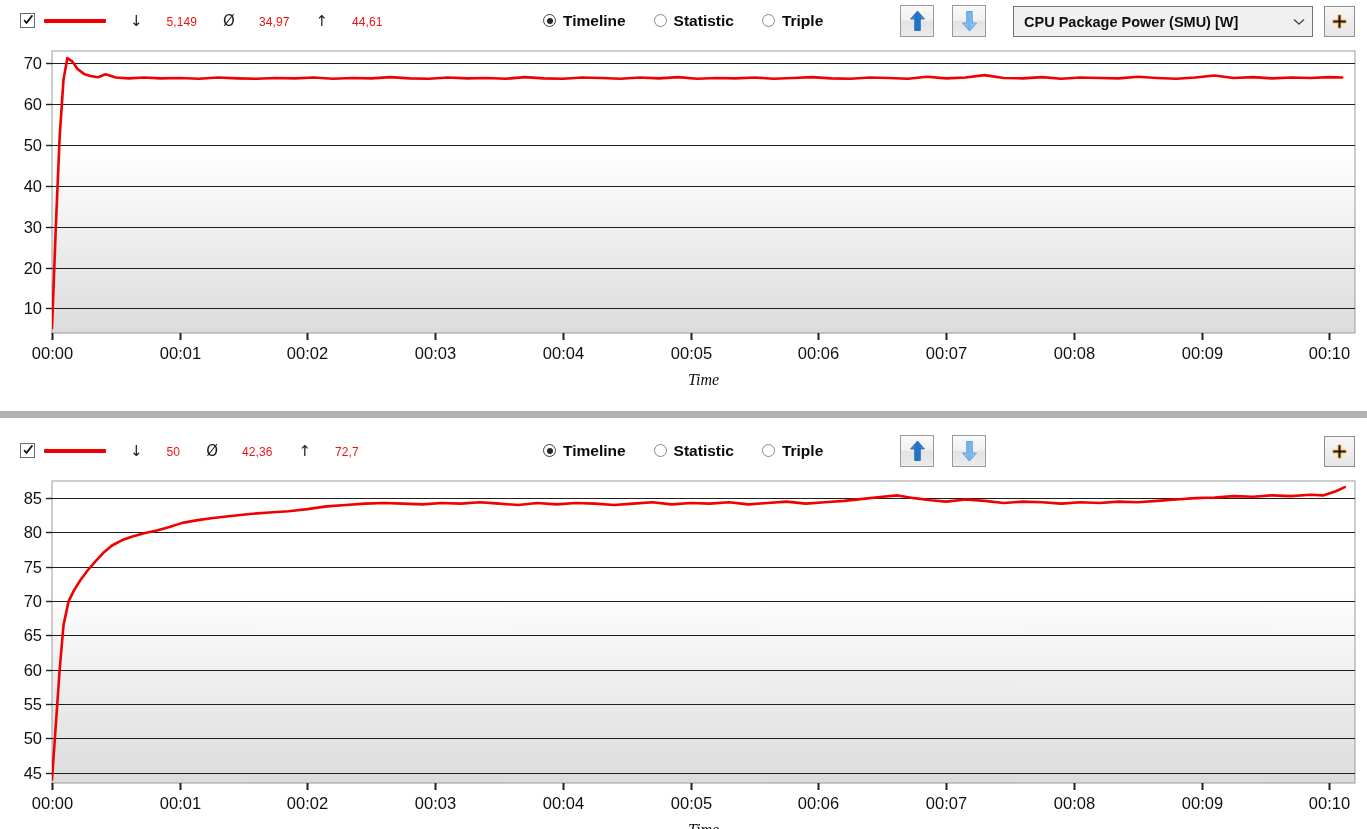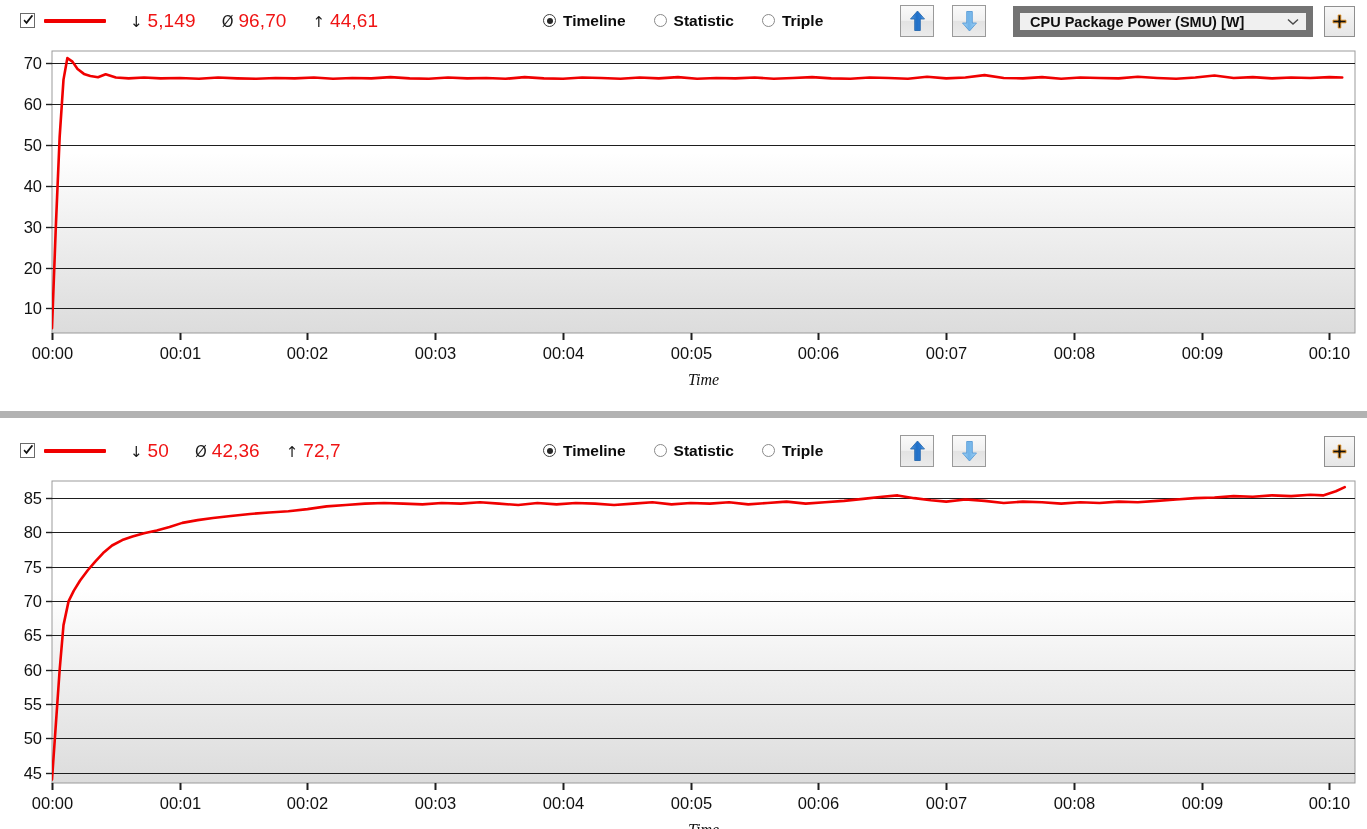--- a/index.html
+++ b/index.html
@@ -40,21 +40,21 @@
     border-radius: 1px;
   }
 
   
   .stats { display:flex; align-items:center; margin-left: 24px; }
   .stat { display:flex; align-items:baseline; margin-right: 26px; white-space:nowrap; }
   .stat .sym {
     color:#1a1a1a; font-size:15px; margin-right:5px;
     font-family:"DejaVu Sans", sans-serif;
   }
-  .stat .val { color:#ef1414; font-size:19px; letter-spacing:0.1px; }
+  .stat .val { color:#ef1414; font-size:12px; letter-spacing:0.1px;margin-left:19px; }
 
   
   .radios { display:flex; align-items:center; position:absolute; left:543px; top:0; height:41px; }
   .radio { display:flex; align-items:center; margin-right: 28px; cursor:default; }
   .radio .dot {
     width: 13px; height:13px; border-radius:50%;
     border:1px solid #8a8a8a; background:#fff;
     position:relative; box-sizing:border-box; margin-right:7px;
   }
   .radio.sel .dot { border-color:#3f3f3f; }
@@ -72,21 +72,21 @@
     display:flex; align-items:center; justify-content:center;
     box-sizing:border-box;
   }
   .btn-up { position:absolute; left:900px; top:5px; }
   .btn-down { position:absolute; left:952px; top:5px; }
 
   
   .dropdown {
     position:absolute; left:1013px; top:6px;
     width: 300px; height: 31px;
-    border: 7px solid #737373;
+    border: 1px solid #737373;
     background: #f0f0f0;
     display:flex; align-items:center;
     box-sizing:border-box;
   }
   .dropdown .dd-text {
     flex:1; padding-left:10px; font-size:14.5px; font-weight:bold; color:#101010;
     white-space:nowrap; overflow:hidden;
   }
   .dropdown .dd-arrow { width:26px; display:flex; align-items:center; justify-content:center; }
 
@@ -122,21 +122,21 @@
         </svg>
       </div>
       <div class="swatch"></div>
       <div class="stats">
         <div class="stat">
           <span class="sym">↓</span>
           <span class="val">5,149</span>
         </div>
         <div class="stat">
           <span class="sym">Ø</span>
-          <span class="val">96,70</span>
+          <span class="val">34,97</span>
         </div>
         <div class="stat">
           <span class="sym">↑</span>
           <span class="val">44,61</span>
         </div>
       </div>
 
       <div class="radios">
         <div class="radio sel">
           <span class="dot"></span>

